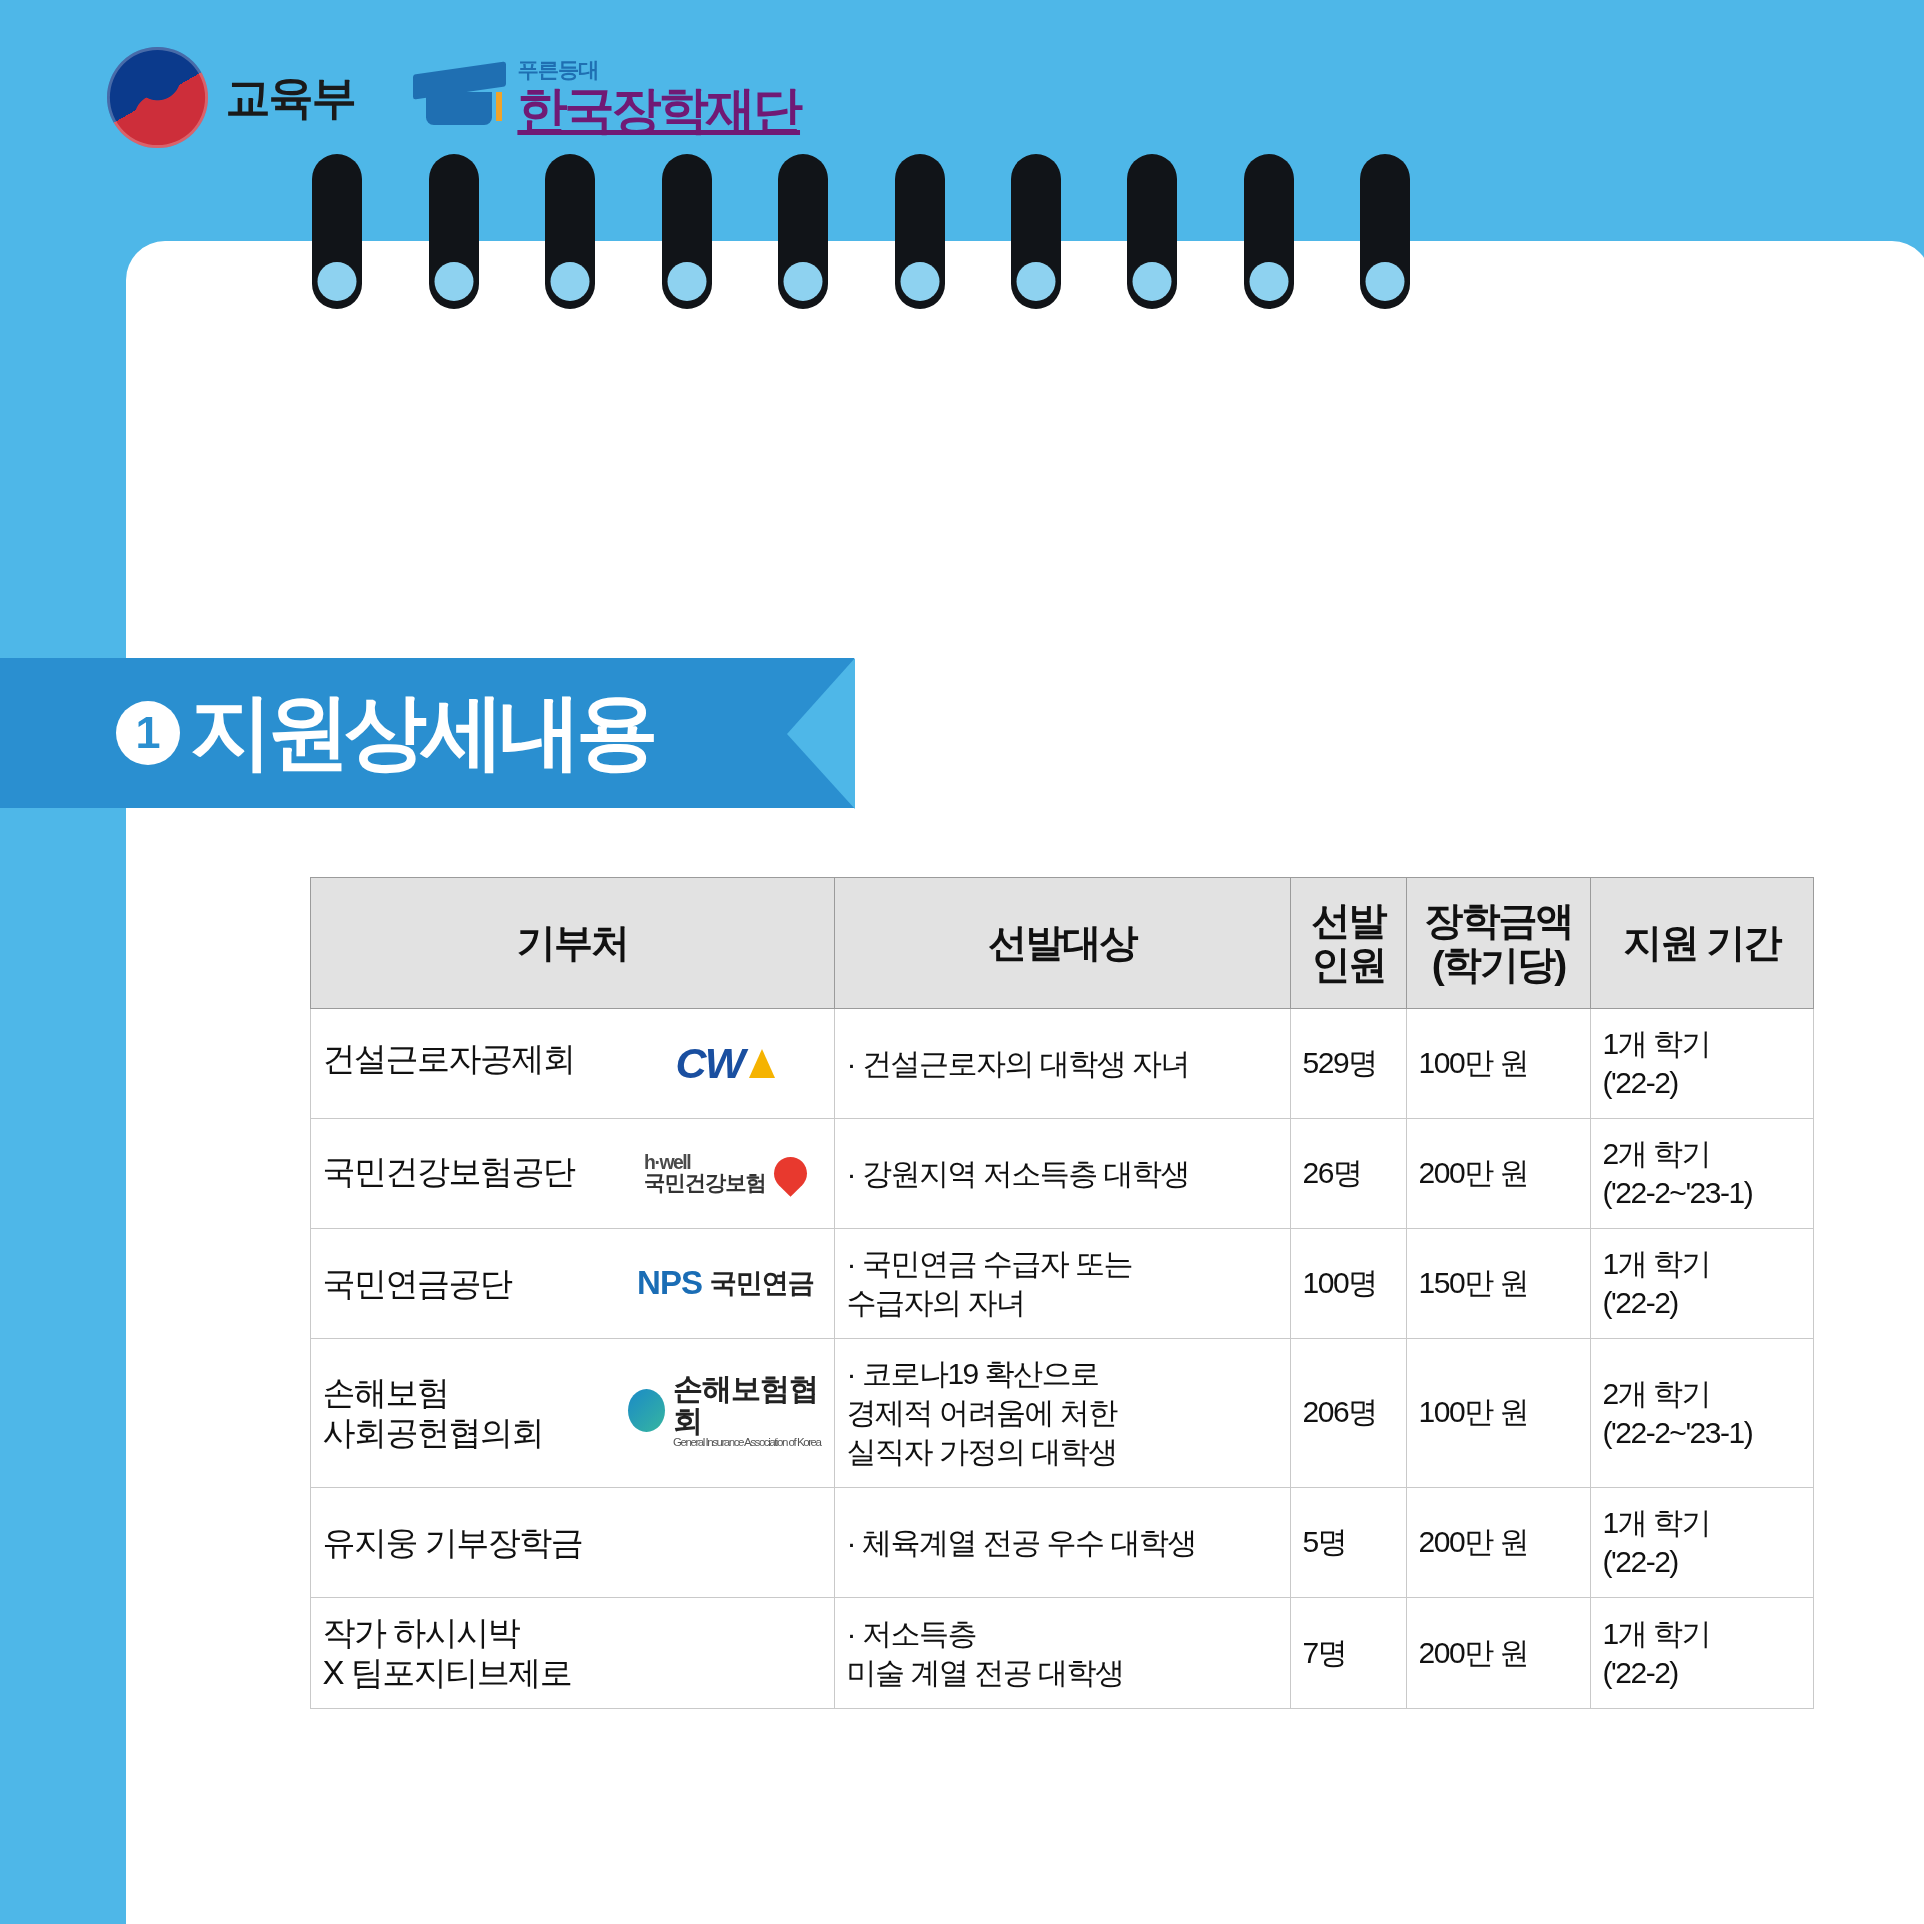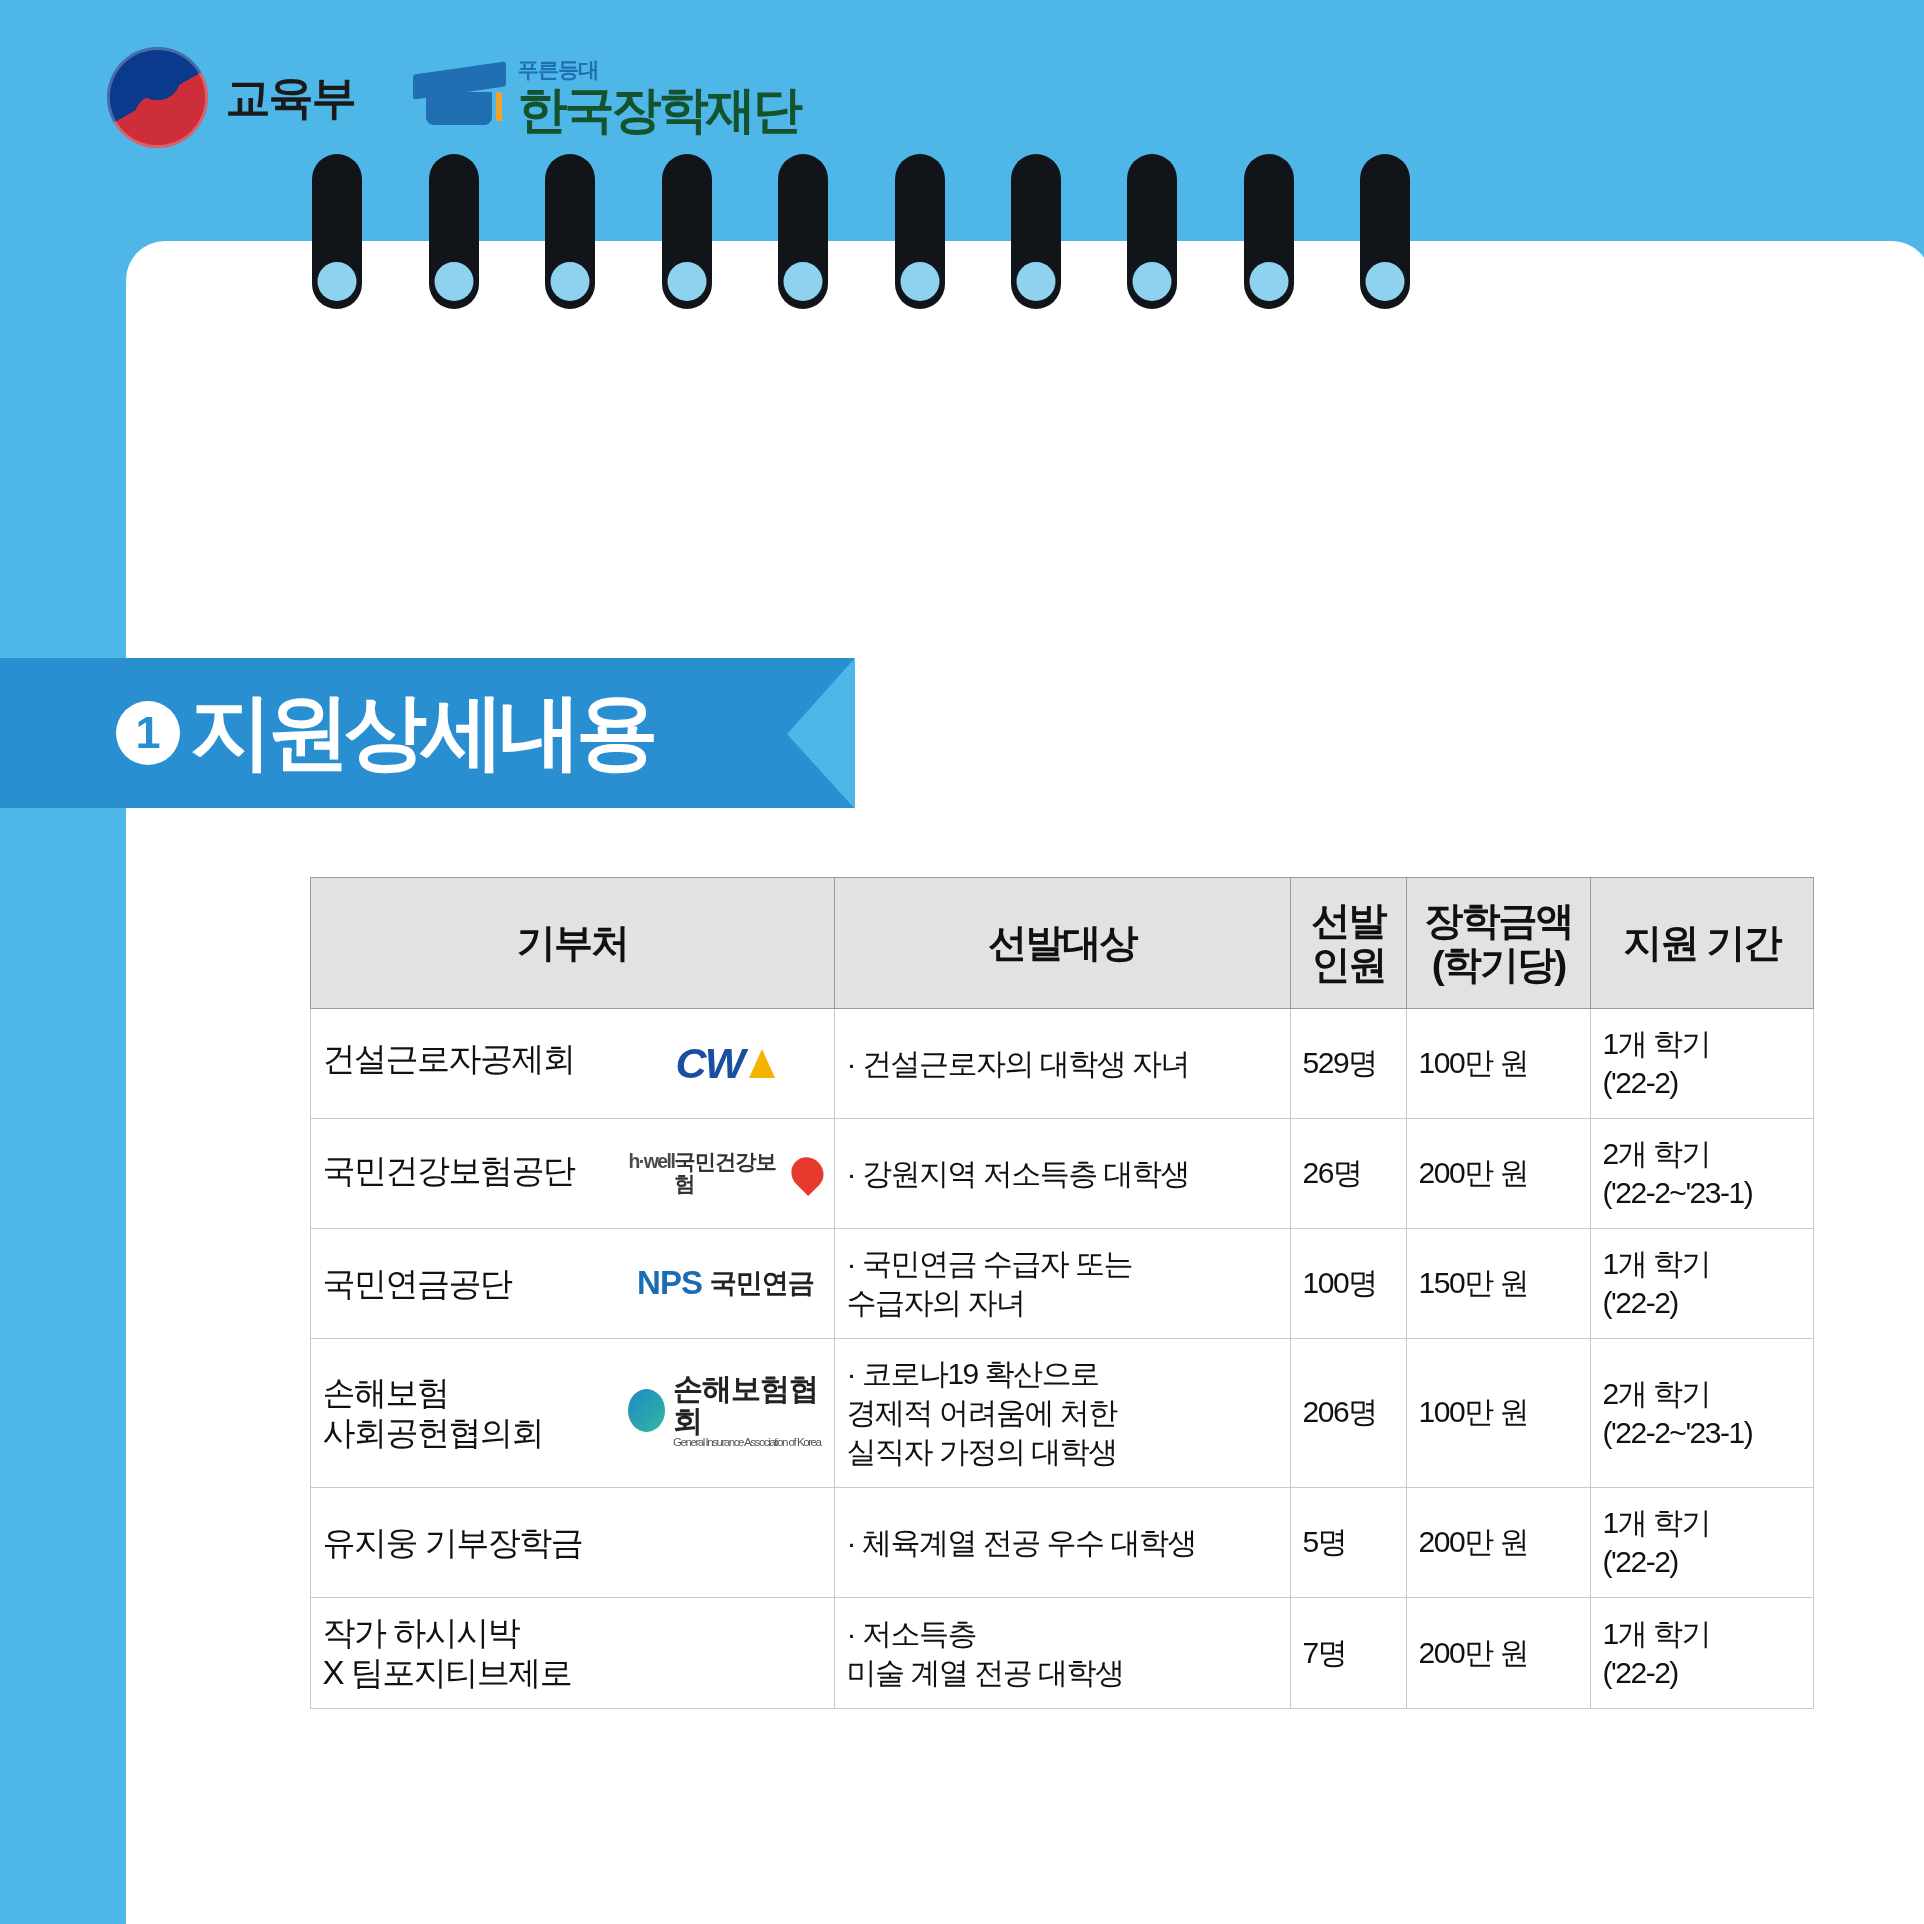--- a/index.html
+++ b/index.html
@@ -53,21 +53,21 @@
     background: #1f6fb2; border-radius: 0 0 7.8px 7.8px;
   }
   .kosaf-cap .tassel {
     position: absolute; top: 29px; right: 3.9px; width: 5.8px; height: 29px; background:#f0a32a;
   }
   .kosaf-words { display: flex; flex-direction: column; line-height: 1; }
   .kosaf-sub {
     font-size: 21.3px; font-weight: bold; color: #1f6fb2; letter-spacing: -1px;
     margin-bottom: 3.9px;
   }
-  .kosaf-main { font-size: 50px; font-weight: bold; color: #14532d; letter-spacing: -2.9px; }
+  .kosaf-main { font-size: 50px; font-weight: bold; color: #701a75; letter-spacing: -2.9px; text-decoration: underline; }
 
   
   .notepad {
     position: absolute;
     left: 126px;
     top: 241px;
     width: 1805px;
     height: 1708px;
     background: #ffffff;
     border-radius: 39px 39px 0 0;
@@ -159,21 +159,21 @@
   .donor-name { font-size: 33px; line-height: 1.2; white-space: pre-line; }
   .donor-logo { flex: 0 0 auto; width: 194px; display: flex; align-items: center; justify-content: center; }
   .target-cell { white-space: pre-line; line-height: 1.3; }
   .center { text-align: left; }
   .period-cell { white-space: pre-line; line-height: 1.3; }
 
   
   .brand-cw { font-size: 43px; font-weight: bold; color: #1a4fa0; font-style: italic; letter-spacing: -1.9px; display:flex; align-items:center; }
   .brand-cw .tri { display:inline-block; width:0;height:0; border-left:13.6px solid transparent; border-right:13.6px solid transparent; border-bottom:29px solid #f5b301; margin-left:5.8px; }
   .brand-hwell { display:flex; align-items:center; gap:7.8px; }
-  .brand-hwell .txt { display:flex; flex-direction:row; line-height:1.05; }
+  .brand-hwell .txt { display:flex; flex-direction:column; line-height:1.05; }
   .brand-hwell .t1 { font-size:19.4px; font-weight:bold; color:#4a4a4a; }
   .brand-hwell .t2 { font-size:21.3px; font-weight:bold; color:#333; letter-spacing:-1px;}
   .brand-hwell .dot { width:33px;height:33px;border-radius:50% 50% 50% 0; background:#e8392e; transform:rotate(-45deg); }
   .brand-nps { display:flex; align-items:center; gap:7.8px; }
   .brand-nps .nps { font-size:33px; font-weight:bold; color:#1a6db5; letter-spacing:-1px;}
   .brand-nps .kr { font-size:27px; font-weight:bold; color:#222; letter-spacing:-1px;}
   .brand-gia { display:flex; align-items:center; gap:7.8px; }
   .brand-gia .mark { width:43px;height:43px;border-radius:50%; background:linear-gradient(135deg,#1b8ac7,#36b6a0); }
   .brand-gia .txt { display:flex; flex-direction:column; line-height:1.05;}
   .brand-gia .t1 { font-size:30px; font-weight:bold; color:#222; letter-spacing:-1px;}

